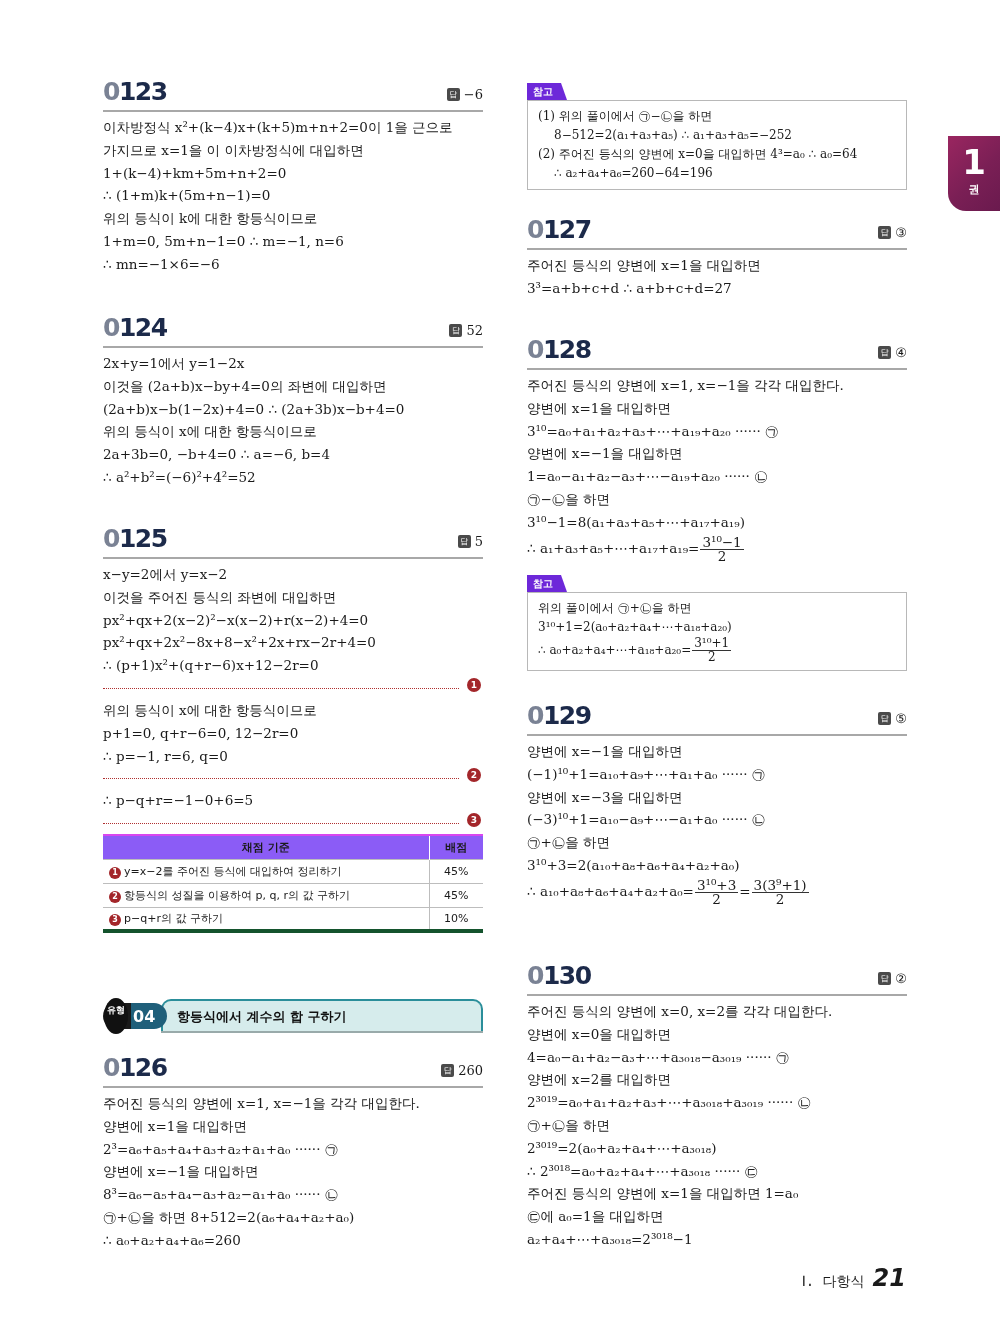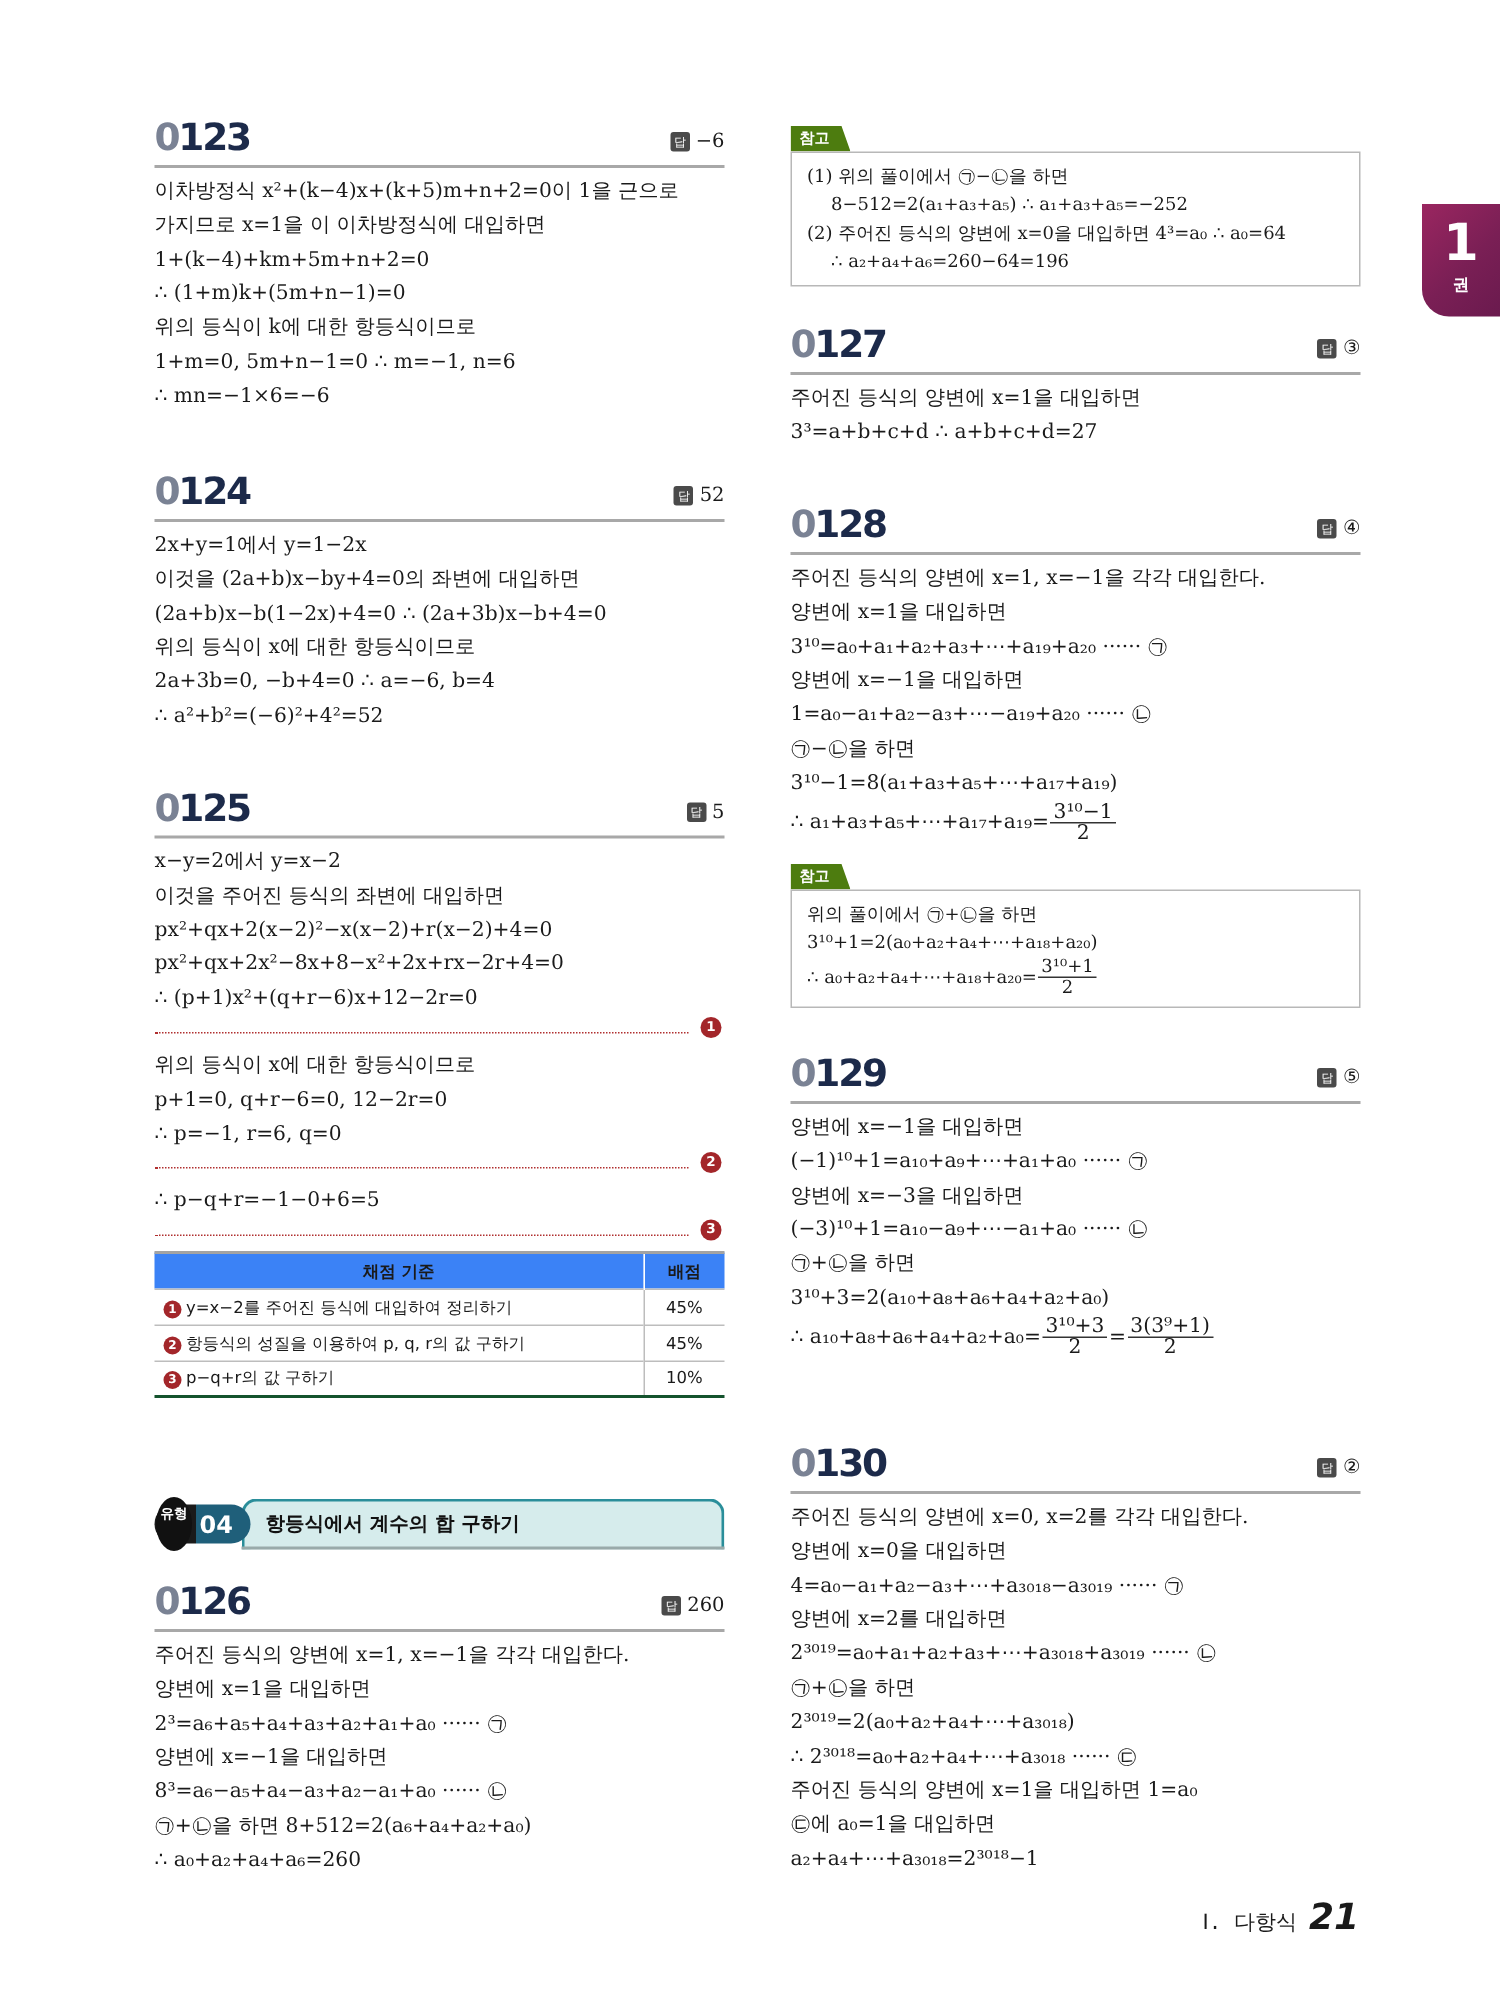--- a/index.html
+++ b/index.html
@@ -16,39 +16,39 @@
   .ans { position: absolute; right: 0; bottom: 8px; font-size: 13px; display: flex; align-items: center; gap: 4px; }
   .ans-badge { display: inline-block; width: 13px; height: 13px; background: #4a4a4a; color: #fff;
     font-family: "DejaVu Sans", sans-serif; font-size: 8px; line-height: 13px; text-align: center; border-radius: 2px; }
   .lines { padding-top: 4px; }
   .line { font-size: 13.5px; line-height: 22.8px; white-space: nowrap; }
   .dots { border-bottom: 1.5px dotted #b03030; height: 12px; margin-right: 24px; position: relative; margin-bottom: 10px; }
   .step-icon { position: absolute; right: -22px; top: 1px; width: 14px; height: 14px; border-radius: 50%;
     background: #a3262a; color: #fff; font-family: "DejaVu Sans", sans-serif; font-weight: bold; font-size: 9px;
     line-height: 14px; text-align: center; }
   table.grade { width: 380px; border-collapse: collapse; font-family: "DejaVu Sans", sans-serif; font-size: 11px; }
-  table.grade th { background: #3b82f6; font-weight: bold; height: 24px; border-top: 2px solid #a3a3a3; }
+  table.grade th { background: #8b5cf6; font-weight: bold; height: 24px; border-top: 2px solid #d946ef; }
   table.grade td { height: 24px; border-top: 1px solid #bdbdbd; padding-left: 6px; }
-  table.grade tr:last-child td { border-bottom: 2px solid #14532d; }
+  table.grade tr:last-child td { border-bottom: 4px solid #14532d; }
   table.grade .score { width: 54px; border-left: 1px solid #bdbdbd; text-align: center; padding-left: 0; }
   table.grade th.score { border-left: 1px solid #fff; }
   .num-dot { display: inline-block; width: 12px; height: 12px; border-radius: 50%; background: #a3262a; color: #fff;
     font-size: 8px; font-weight: bold; text-align: center; line-height: 12px; margin-right: 3px; }
   .type-banner { position: absolute; left: 0; width: 380px; height: 34px; }
   .type-tag { position: absolute; left: 0; top: 4px; height: 26px; width: 64px; border-radius: 13px;
     background: linear-gradient(90deg, #1a1a1a 0 28px, #1f5f7a 28px); display: flex; align-items: center; }
   .type-tag .yh { display: inline-block; width: 24px; height: 36px; margin-left: 1px; border-radius: 50%;
     background: #111; color: #fff; font-family: "DejaVu Sans", sans-serif; font-size: 9px; line-height: 24px; text-align: center; font-weight: bold; }
   .type-tag .tn { color: #fff; font-family: "DejaVu Sans", sans-serif; font-weight: bold; font-size: 16px; margin-left: 5px; }
   .type-title { position: absolute; left: 58px; top: 0; right: 0; height: 34px; background: #d6ecec;
     border: 2px solid #2a8e9a; border-bottom: none; border-radius: 10px 10px 0 0; font-family: "DejaVu Sans", sans-serif;
     font-weight: bold; font-size: 13px; padding-left: 14px; line-height: 32px; color: #111; }
   .type-title:after { content: ""; position: absolute; left: -2px; right: -2px; bottom: 0; border-bottom: 2px solid #9aa; }
   .note { position: absolute; left: 0; width: 380px; }
-  .note-tag { display: inline-block; height: 17px; padding: 0 14px 0 6px; background: #4d7c0f; color: #fff;
+  .note-tag { display: inline-block; height: 17px; padding: 0 14px 0 6px; background: #6d28d9; color: #fff;
     font-family: "DejaVu Sans", sans-serif; font-size: 10px; font-weight: bold; line-height: 17px;
     clip-path: polygon(0 0, 85% 0, 100% 100%, 0 100%); }
   .note-box { border: 1.5px solid #b8b8b8; padding: 6px 10px 6px 10px; }
   .note-box .line { font-size: 12px; line-height: 19px; }
   .frac { display: inline-flex; flex-direction: column; align-items: center; vertical-align: middle; line-height: 13px; margin: 0 1px; }
   .frac .n { border-bottom: 1px solid #333; padding: 0 2px; }
   .vol-tab { position: absolute; left: 948px; top: 136px; width: 52px; height: 75px; border-radius: 0 0 0 18px;
     background: linear-gradient(135deg, #9a2660 0%, #7a1f55 55%, #6a1a4e 100%); color: #fff; text-align: center; }
   .vol-tab .big { font-family: "DejaVu Sans", sans-serif; font-weight: bold; font-size: 34px; line-height: 40px; margin-top: 6px; display: block; }
   .vol-tab .small { font-family: "DejaVu Sans", sans-serif; font-weight: bold; font-size: 11px; display: block; }

